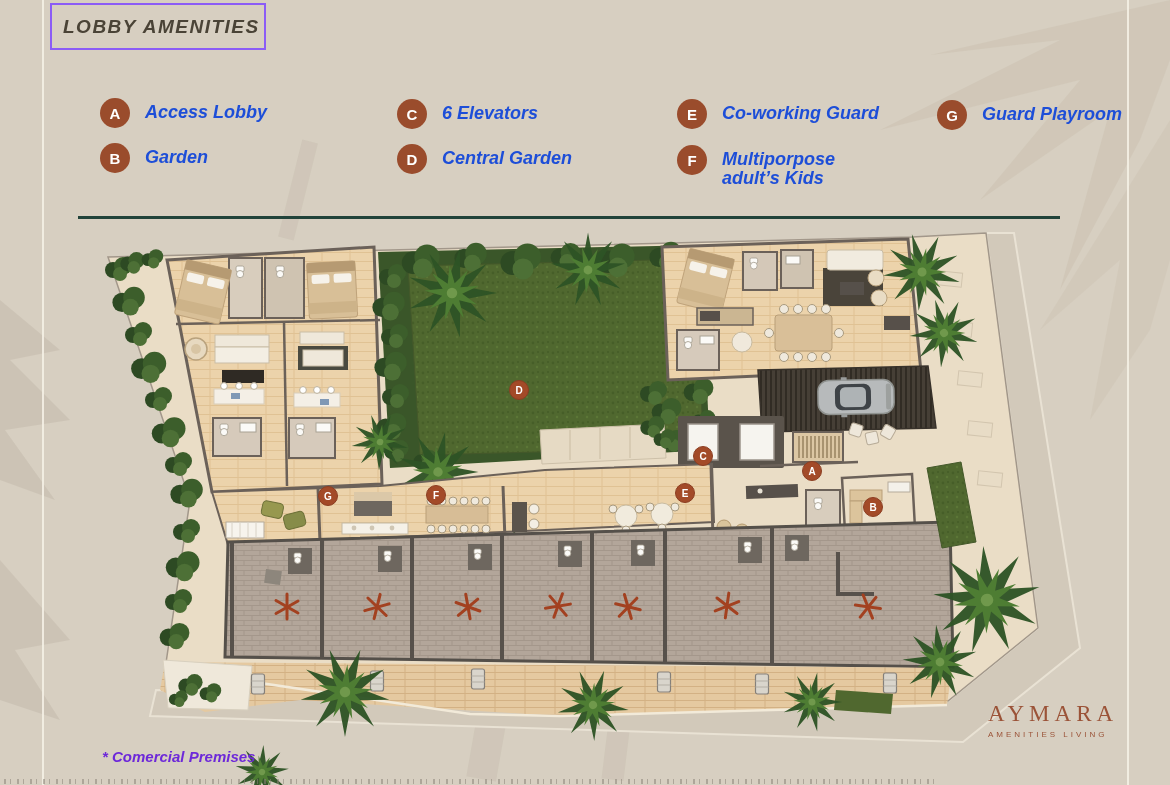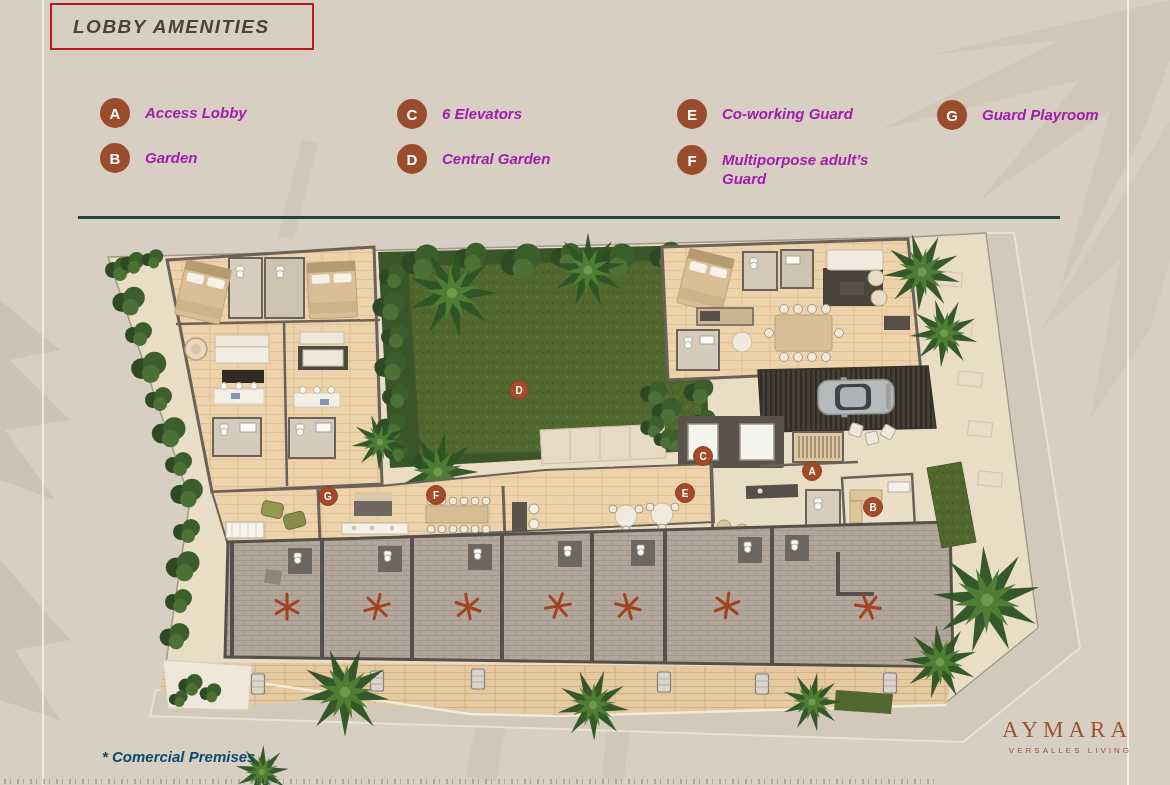--- a/index.html
+++ b/index.html
@@ -1,31 +1,31 @@
 <!DOCTYPE html>
 <html><head>
 <meta charset="utf-8">
 <style>
   html,body{margin:0;padding:0}
   body{width:1170px;height:785px;position:relative;overflow:hidden;
        background:#d7cfc1;font-family:"Liberation Sans",sans-serif}
   .abs{position:absolute}
   .vrule{top:0;width:2px;height:785px;background:#f4efe4;opacity:.9}
-  .title-box{left:50px;top:3px;width:264px;height:47px;border:2px solid #b91c1c;
-             display:flex;align-items:center;padding-left:21px;box-sizing:border-box}
+  .title-box{left:50px;top:3px;width:216px;height:47px;border:2px solid #8b5cf6;
+             display:flex;align-items:center;padding-left:11px;box-sizing:border-box}
   .title{font-size:19px;font-weight:bold;font-style:italic;letter-spacing:1.5px;color:#4a4336}
   .legend-item{display:flex;align-items:flex-start;gap:15px}
   .badge{width:30px;height:30px;border-radius:50%;background:#9a4c2c;color:#fff;
          display:flex;align-items:center;justify-content:center;
          font-weight:bold;font-size:15px;flex:none}
-  .llabel{font-size:15px;font-weight:bold;font-style:italic;color:#a21caf;
+  .llabel{font-size:18px;font-weight:bold;font-style:italic;color:#1d4ed8;
           line-height:19px;padding-top:5px}
   .divider{left:78px;top:216px;width:982px;height:3px;background:#21433a}
-  .footnote{left:102px;top:748px;font-size:15px;font-weight:bold;font-style:italic;color:#0c4a6e}
-  .brand{left:988px;top:717px;width:144px;text-align:right}
+  .footnote{left:102px;top:748px;font-size:15px;font-weight:bold;font-style:italic;color:#6d28d9}
+  .brand{left:988px;top:701px;width:144px;text-align:left}
   .brand-name{font-family:"Liberation Serif",serif;font-size:23px;letter-spacing:5px;color:#9b5338}
   .brand-tag{font-size:8px;letter-spacing:3px;color:#9b5338;margin-top:3px}
   .cutline{left:4px;top:779px;width:930px;height:5px;opacity:.55;
     background:repeating-linear-gradient(90deg,#8b8478 0 2px,transparent 2px 6px,#8b8478 6px 7px,transparent 7px 13px)}
   svg text{font-family:"Liberation Sans",sans-serif}
 </style>
 </head>
 <body>
 
 <svg class="abs" style="left:0;top:0" width="1170" height="785" viewBox="0 0 1170 785">
@@ -468,31 +468,31 @@
 <div class="abs legend-item" style="left:677px;top:99px">
   <div class="badge">
       <span>E</span>
     </div>
   <div class="llabel">Co-working Guard</div>
 </div>
 <div class="abs legend-item" style="left:677px;top:145px;width:218px">
   <div class="badge">
       <span>F</span>
     </div>
-  <div class="llabel" style="width:168px">Multiporpose adult’s Guard</div>
+  <div class="llabel" style="width:168px">Multiporpose adult’s Kids</div>
 </div>
 <div class="abs legend-item" style="left:937px;top:100px">
   <div class="badge">
       <span>G</span>
     </div>
   <div class="llabel">Guard Playroom</div>
 </div>
 
 <div class="abs divider"></div>
 
 <div class="abs footnote">* Comercial Premises</div>
 
 <div class="abs brand">
   <div class="brand-name">AYMARA</div>
-  <div class="brand-tag">VERSALLES LIVING</div>
+  <div class="brand-tag">AMENITIES LIVING</div>
 </div>
 
 <div class="abs cutline"></div>
 
 </body></html>

